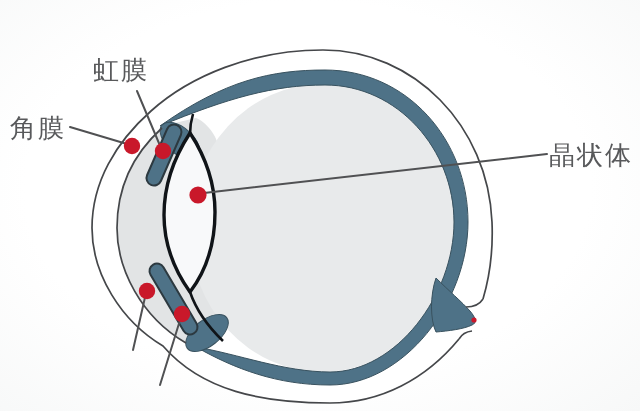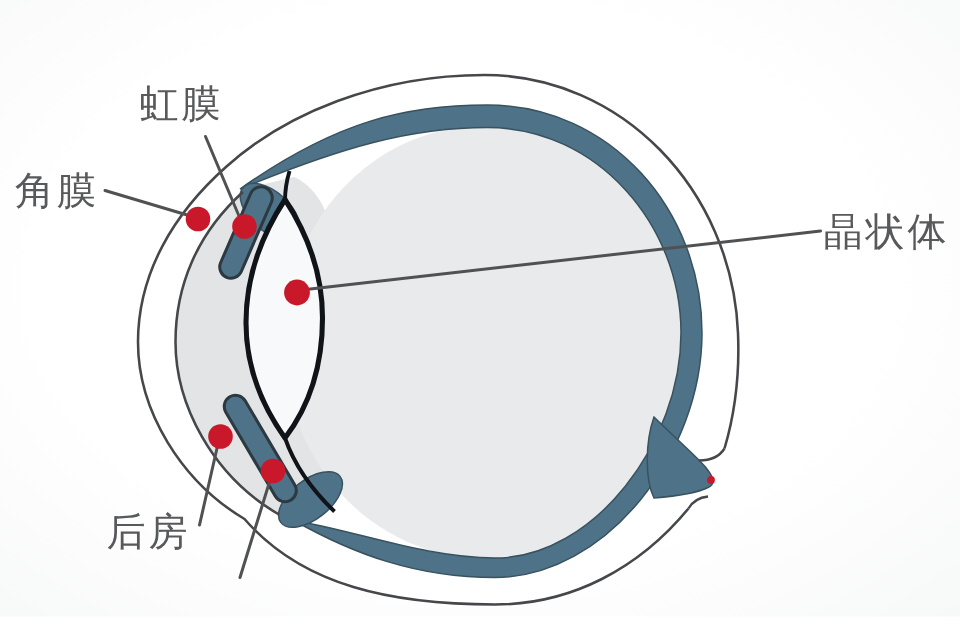--- a/index.html
+++ b/index.html
@@ -119,15 +119,14 @@
       <circle cx="474" cy="320" r="2.6"></circle>
     </g>
   </svg>
 
   <div class="anat-label" style="left:10px;top:114px;">角膜</div>
 
   <div class="anat-label" style="left:93px;top:56px;">虹膜</div>
 
   <div class="anat-label" style="left:549px;top:141px;">晶状体</div>
 
-  <div class="anat-label" style="left:71px;top:341px;">后房</div>
 
 </div>
 
 </body></html>

